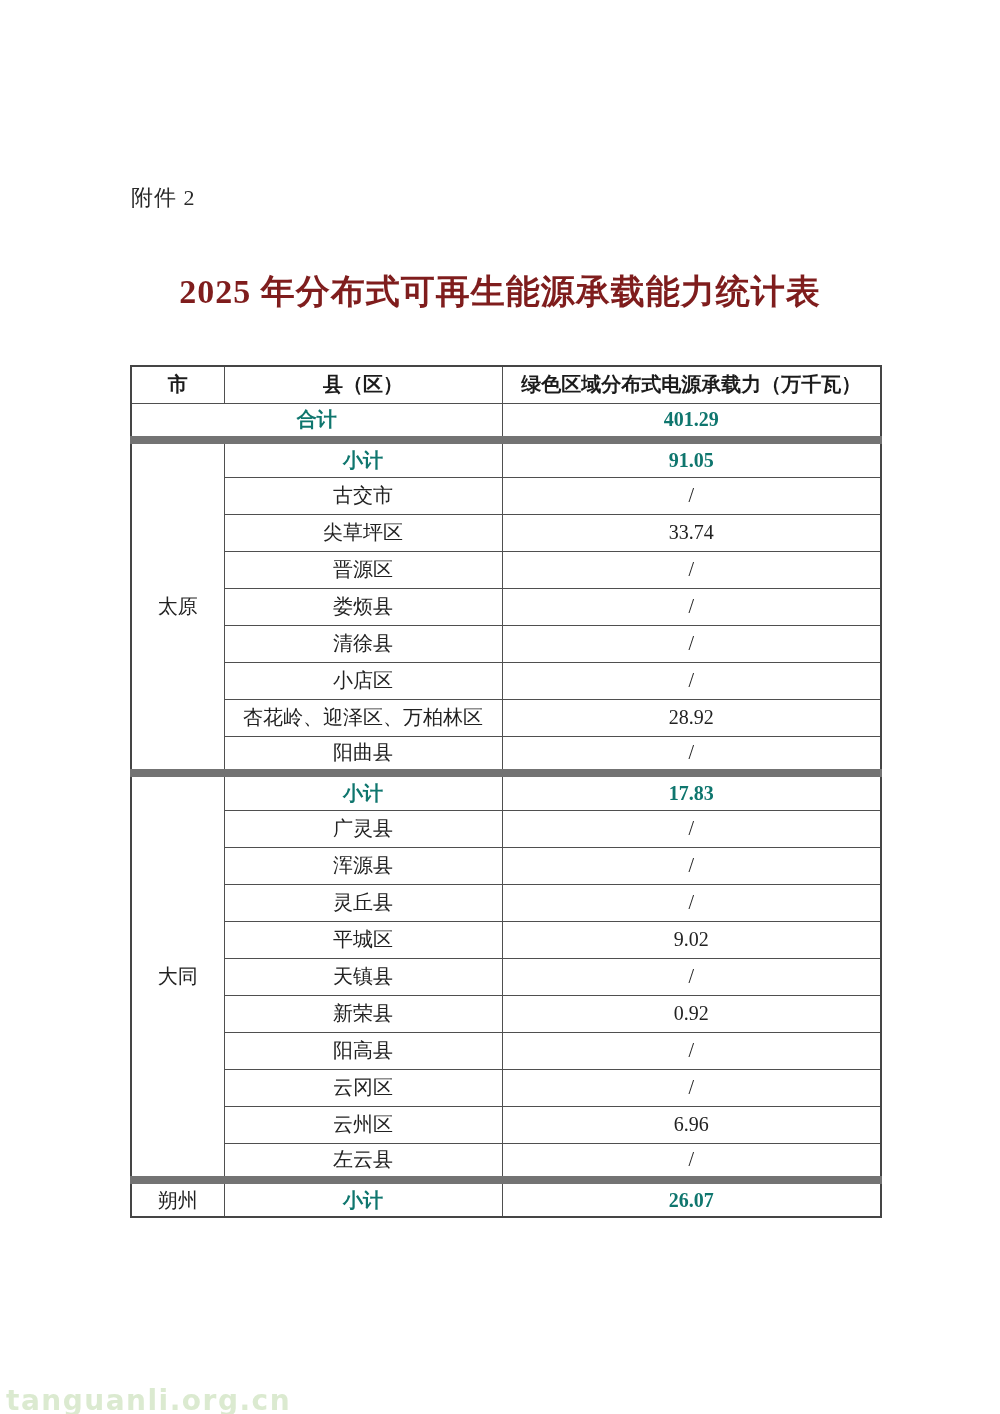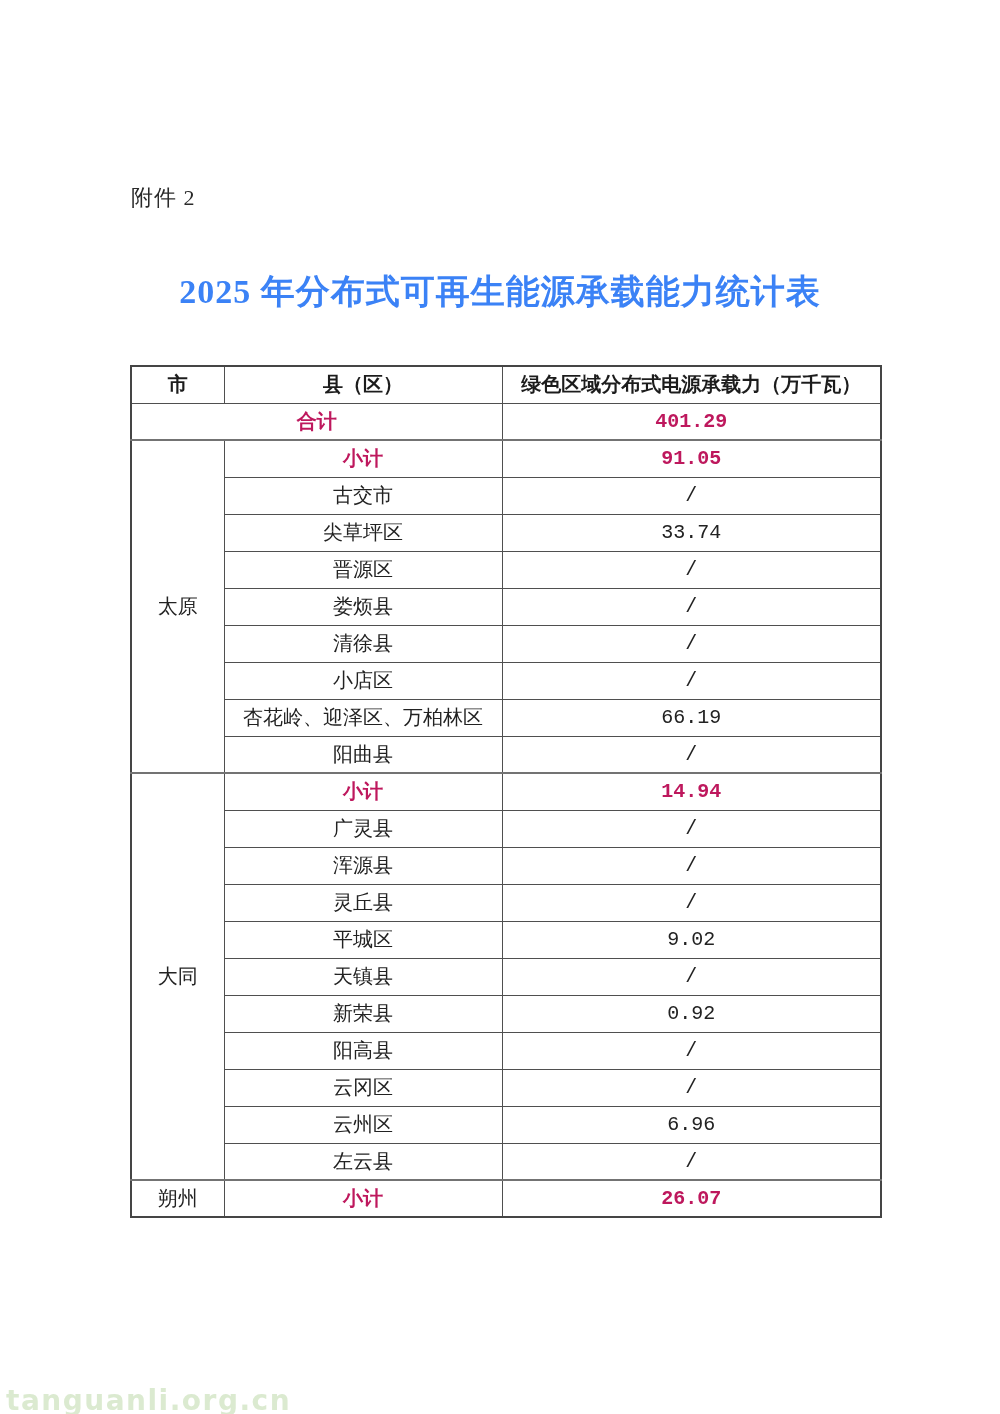--- a/index.html
+++ b/index.html
@@ -28,21 +28,21 @@
 
   .doc-title {
     position: absolute;
     left: 0;
     top: 269px;
     width: 100%;
     text-align: center;
     font-size: 34px;
     font-weight: bold;
     letter-spacing: 1px;
-    color: #3b82f6;
+    color: #7f1d1d;
   }
 
   .capacity-table {
     position: absolute;
     left: 130px;
     top: 365px;
     width: 750px;
     border-collapse: collapse;
     table-layout: fixed;
     font-size: 20px;
@@ -58,23 +58,23 @@
     height: 37px;
     text-align: center;
     vertical-align: middle;
     font-weight: normal;
     padding: 0 4px;
     overflow: hidden;
     white-space: nowrap;
   }
   .capacity-table { border: 2px solid #454545; }
   .capacity-table th { font-weight: bold; color: #1c1c1c; }
-  .capacity-table .bold { font-weight: bold; color: #be185d; }
-  .capacity-table tr.group-top td { border-top: 2px solid #737373; }
-  .capacity-table td.num { font-family: Liberation Mono, monospace; }
+  .capacity-table .bold { font-weight: bold; color: #0f766e; }
+  .capacity-table tr.group-top td { border-top: 8px solid #737373; }
+  .capacity-table td.num { font-family: Liberation Serif, serif; }
 
   .watermark {
     position: absolute;
     left: 6px;
     top: 1384px;
     font-family: "DejaVu Sans", "Liberation Sans", sans-serif;
     font-weight: bold;
     font-size: 28px;
     letter-spacing: 1.5px;
     color: #dbead0;
@@ -133,30 +133,30 @@
         <tr>
           <td>清徐县</td>
           <td class="num">/</td>
         </tr>
         <tr>
           <td>小店区</td>
           <td class="num">/</td>
         </tr>
         <tr>
           <td>杏花岭、迎泽区、万柏林区</td>
-          <td class="num">66.19</td>
+          <td class="num">28.92</td>
         </tr>
         <tr>
           <td>阳曲县</td>
           <td class="num">/</td>
         </tr>
         <tr class="group-top">
           <td rowspan="11">大同</td>
           <td class="bold">小计</td>
-          <td class="num bold">14.94</td>
+          <td class="num bold">17.83</td>
         </tr>
         <tr>
           <td>广灵县</td>
           <td class="num">/</td>
         </tr>
         <tr>
           <td>浑源县</td>
           <td class="num">/</td>
         </tr>
         <tr>

